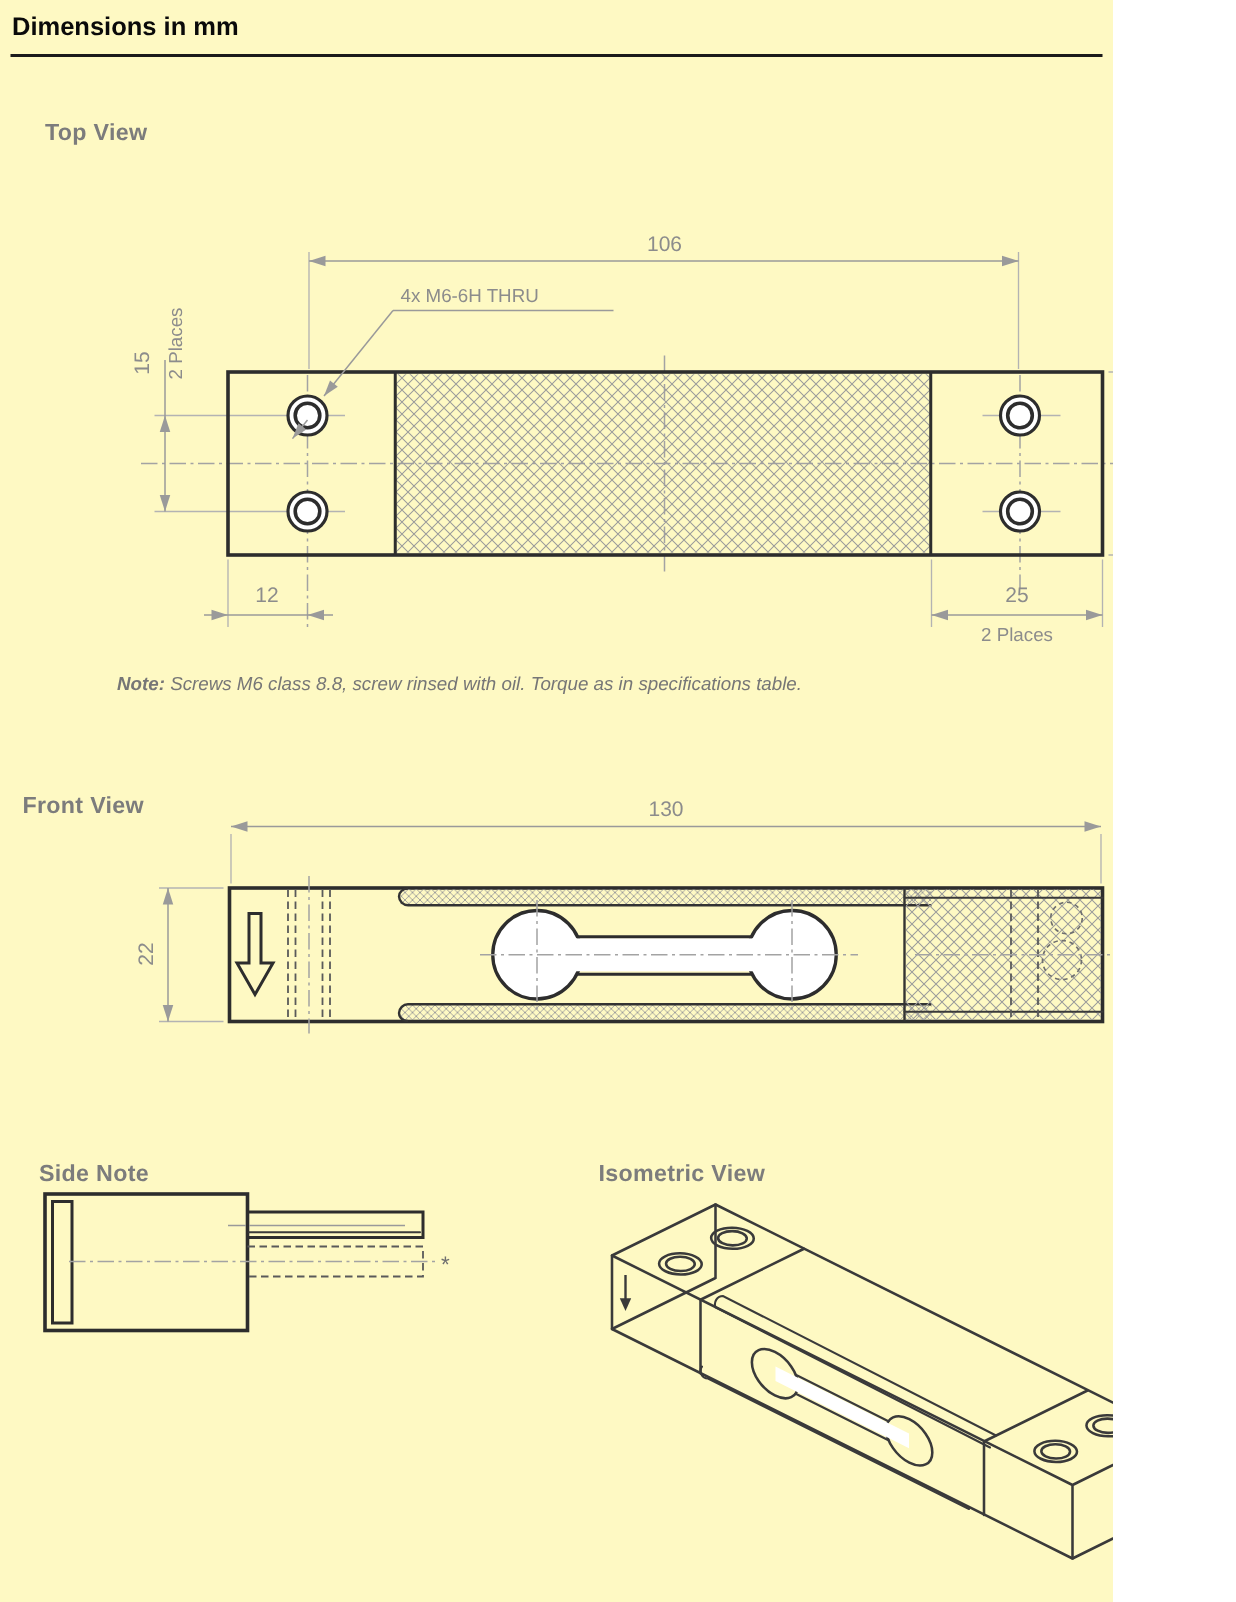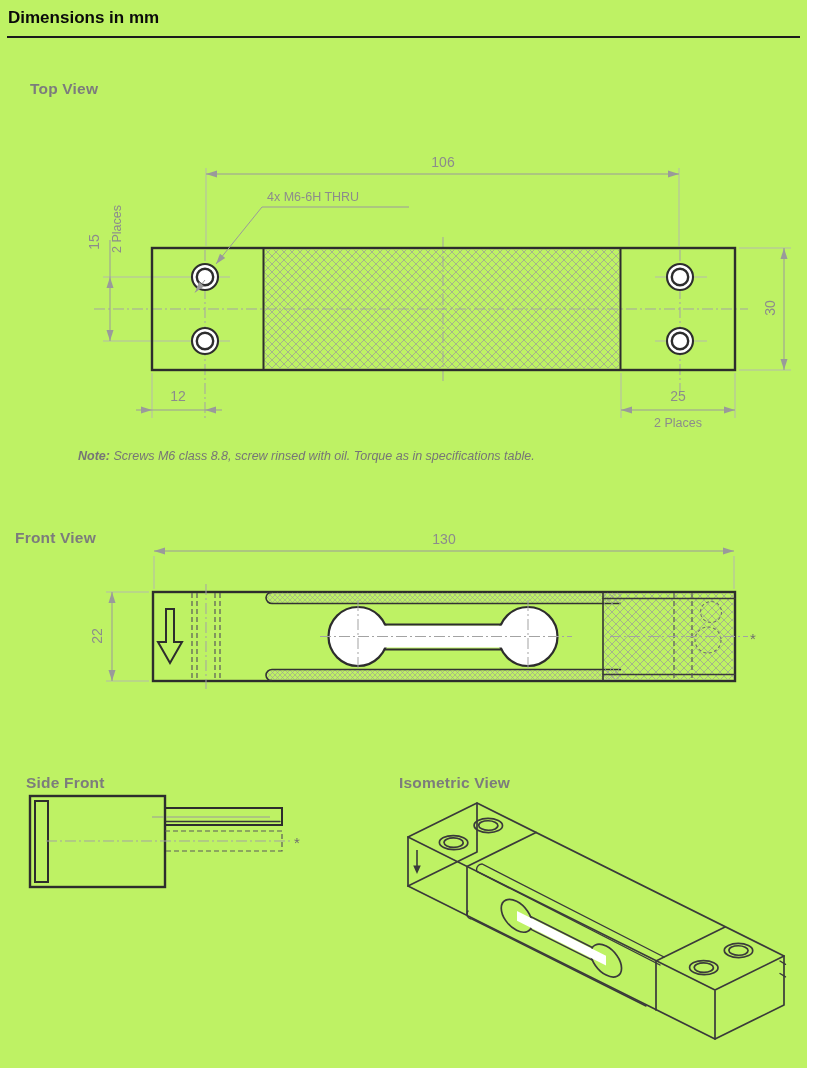--- a/index.html
+++ b/index.html
@@ -1,16 +1,16 @@
 <!DOCTYPE html>
 <html><head>
 <meta charset="utf-8">
 <style>
   html,body{margin:0;padding:0;background:#ffffff;}
-  .page{position:relative;width:807px;height:1068px;background:#bef264;overflow:hidden;
+  .page{position:relative;width:742px;height:1068px;background:#fef9c3;overflow:hidden;
         font-family:"Liberation Sans",sans-serif;}
   .title{position:absolute;left:8px;top:8px;font-size:17px;font-weight:bold;color:#0a0a0a;}
   .rule{position:absolute;left:7px;right:7px;top:36px;border-top:2px solid #1b1b1b;}
   .vlabel{position:absolute;font-size:15.5px;font-weight:bold;color:#7c7c7c;letter-spacing:.2px;margin-top:20px;}
   .note{position:absolute;left:30px;top:449px;font-size:12.5px;font-style:italic;color:#767676;margin-left:48px;}
   .note .nb{font-weight:bold;}
   svg{position:absolute;left:0;top:0;}
   svg text{font-family:"Liberation Sans",sans-serif;fill:#8c8c8c;}
   .dim{font-size:14px;}
   .dimsm{font-size:12.5px;}
@@ -29,21 +29,21 @@
 </head>
 <body>
 
 <div class="page">
 
   <div class="title">Dimensions in mm</div>
   <div class="rule"></div>
 
   <div class="vlabel" style="left:30px;top:60px;">Top View</div>
   <div class="vlabel" style="left:15px;top:509px;">Front View</div>
-  <div class="vlabel" style="left:26px;top:754px;">Side Front</div>
+  <div class="vlabel" style="left:26px;top:754px;">Side Note</div>
   <div class="vlabel" style="left:399px;top:754px;">Isometric View</div>
 
   <div class="note">
     <span class="nb">Note:</span><span> Screws M6 class 8.8, screw rinsed with oil. Torque as in specifications table.</span>
   </div>
 
   <svg width="824" height="1068" viewBox="0 0 824 1068">
     <defs>
       <pattern id="xh" width="8" height="8" patternUnits="userSpaceOnUse">
         <path d="M0 8 L8 0 M0 0 L8 8" stroke="#9b9b9b" stroke-width="0.7"></path>

